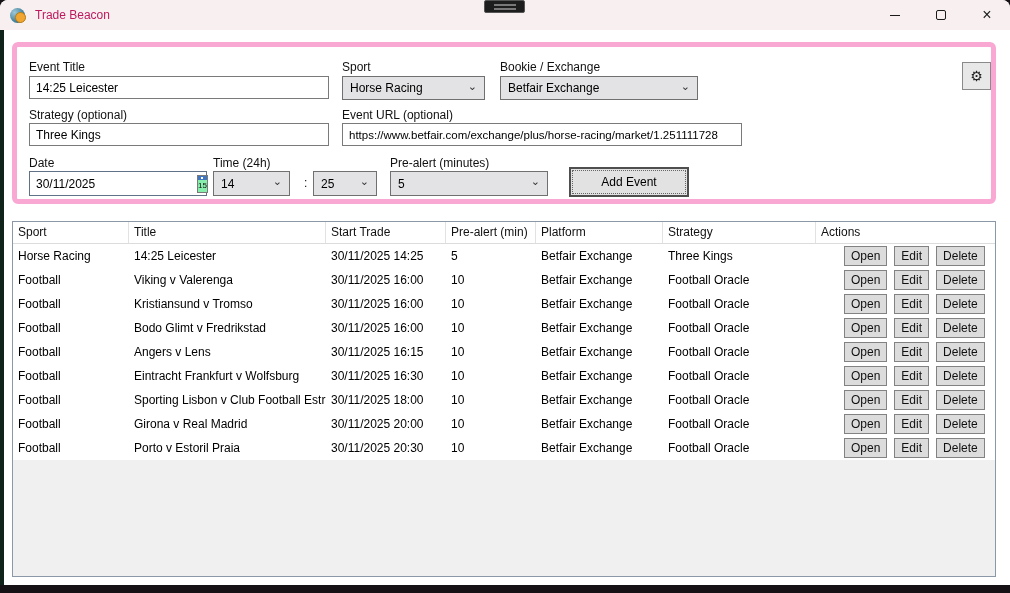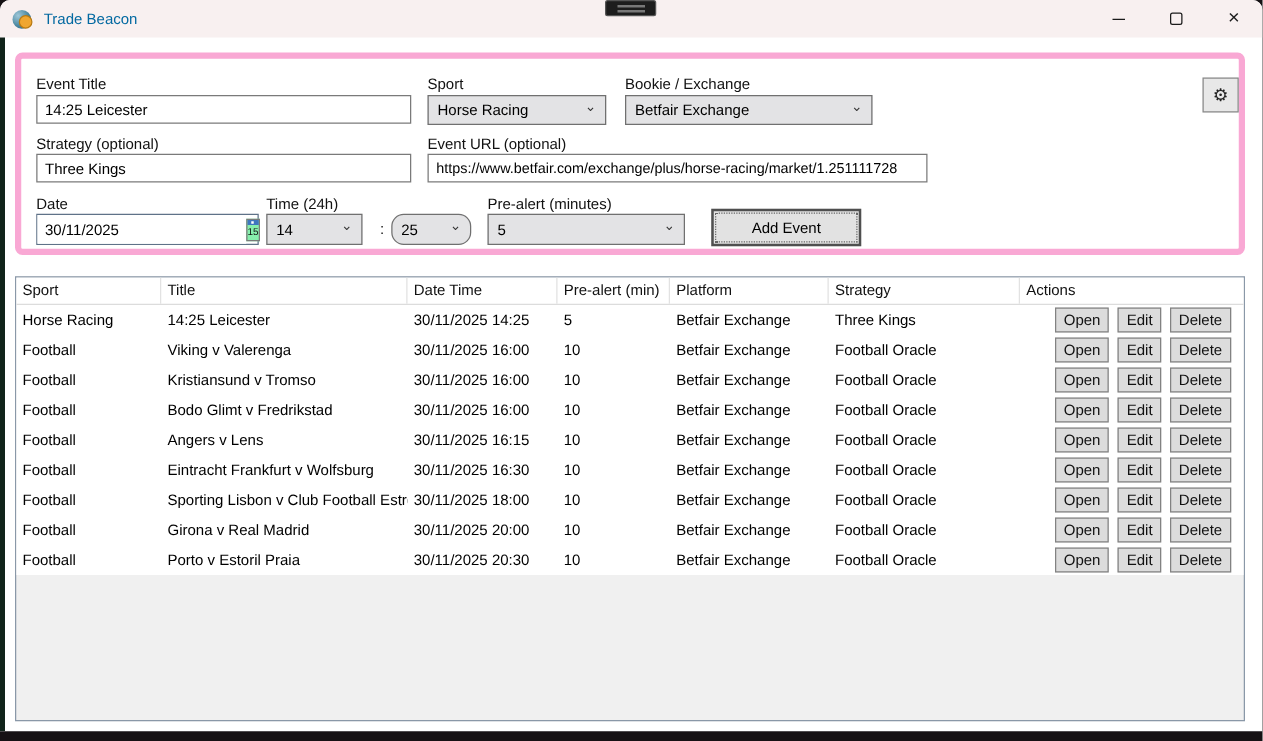--- a/index.html
+++ b/index.html
@@ -9,21 +9,21 @@
   .window { position:absolute; left:0; top:0; width:1010px; height:585px;
             background:#fff; border-radius:8px 8px 0 0; overflow:hidden; }
 
   
   .titlebar { position:relative; height:30px; background:#f8f0f0; display:flex; align-items:center; }
   .app-icon { margin-left:10px; width:15px; height:15px; border-radius:50%;
               background:radial-gradient(circle at 30% 30%, #9ec7d8 0%, #4a87a0 55%, #2d5f75 100%);
               position:relative; flex:0 0 auto; }
   .app-icon::after { content:""; position:absolute; right:-1px; bottom:0; width:9px; height:9px;
               border-radius:50%; background:#f0a630; border:1px solid #b97b14; }
-  .title-text { margin-left:10px; font-size:12px; color:#0369a1; }
+  .title-text { margin-left:10px; font-size:12px; color:#be185d; }
   .win-controls { position:absolute; right:0; top:0; height:30px; display:flex; }
   .win-btn { width:46px; height:30px; display:flex; align-items:center; justify-content:center; cursor:default; }
   .glyph-min { width:10px; height:1px; background:#1a1a1a; display:block; }
   .glyph-max { width:10px; height:10px; border:1px solid #1a1a1a; border-radius:2px; display:block; }
   .glyph-close { font-size:16px; color:#1a1a1a; line-height:1; }
 
   .pill { position:absolute; left:484px; top:0; width:41px; height:13px; background:#1d1d1d;
           border:1px solid #555; border-radius:2px; z-index:5; }
   .pill-line { width:22px; height:2px; background:#787878; margin:0 auto; }
   .pill-line.first { margin-top:3px; }
@@ -135,39 +135,39 @@
         <span class="cal-num">15</span>
       </span>
     </div>
 
     <span class="lbl" style="left:196px;top:109px;">Time (24h)</span>
     <div class="combo" style="left:196px;top:124px;width:77px;height:25px;">
       <span>14</span>
       <span class="combo-chevron">⌄</span>
     </div>
     <span class="colon">:</span>
-    <div class="combo" style="left:296px;top:124px;width:64px;height:25px;border-radius:10px;">
+    <div class="combo" style="left:296px;top:124px;width:64px;height:25px;">
       <span>25</span>
       <span class="combo-chevron">⌄</span>
     </div>
 
     <span class="lbl" style="left:373px;top:109px;">Pre-alert (minutes)</span>
     <div class="combo" style="left:373px;top:124px;width:158px;height:25px;">
       <span>5</span>
       <span class="combo-chevron">⌄</span>
     </div>
 
     <button class="add-btn">Add Event</button>
   </div>
 
   <div class="table-panel">
     <div class="thead">
       <div class="th">Sport</div>
       <div class="th">Title</div>
-      <div class="th">Date Time</div>
+      <div class="th">Start Trade</div>
       <div class="th">Pre-alert (min)</div>
       <div class="th">Platform</div>
       <div class="th">Strategy</div>
       <div class="th">Actions</div>
     </div>
     <div>
         <div class="trow">
     <div class="td">Horse Racing</div>
     <div class="td">14:25 Leicester</div>
     <div class="td">30/11/2025 14:25</div>

